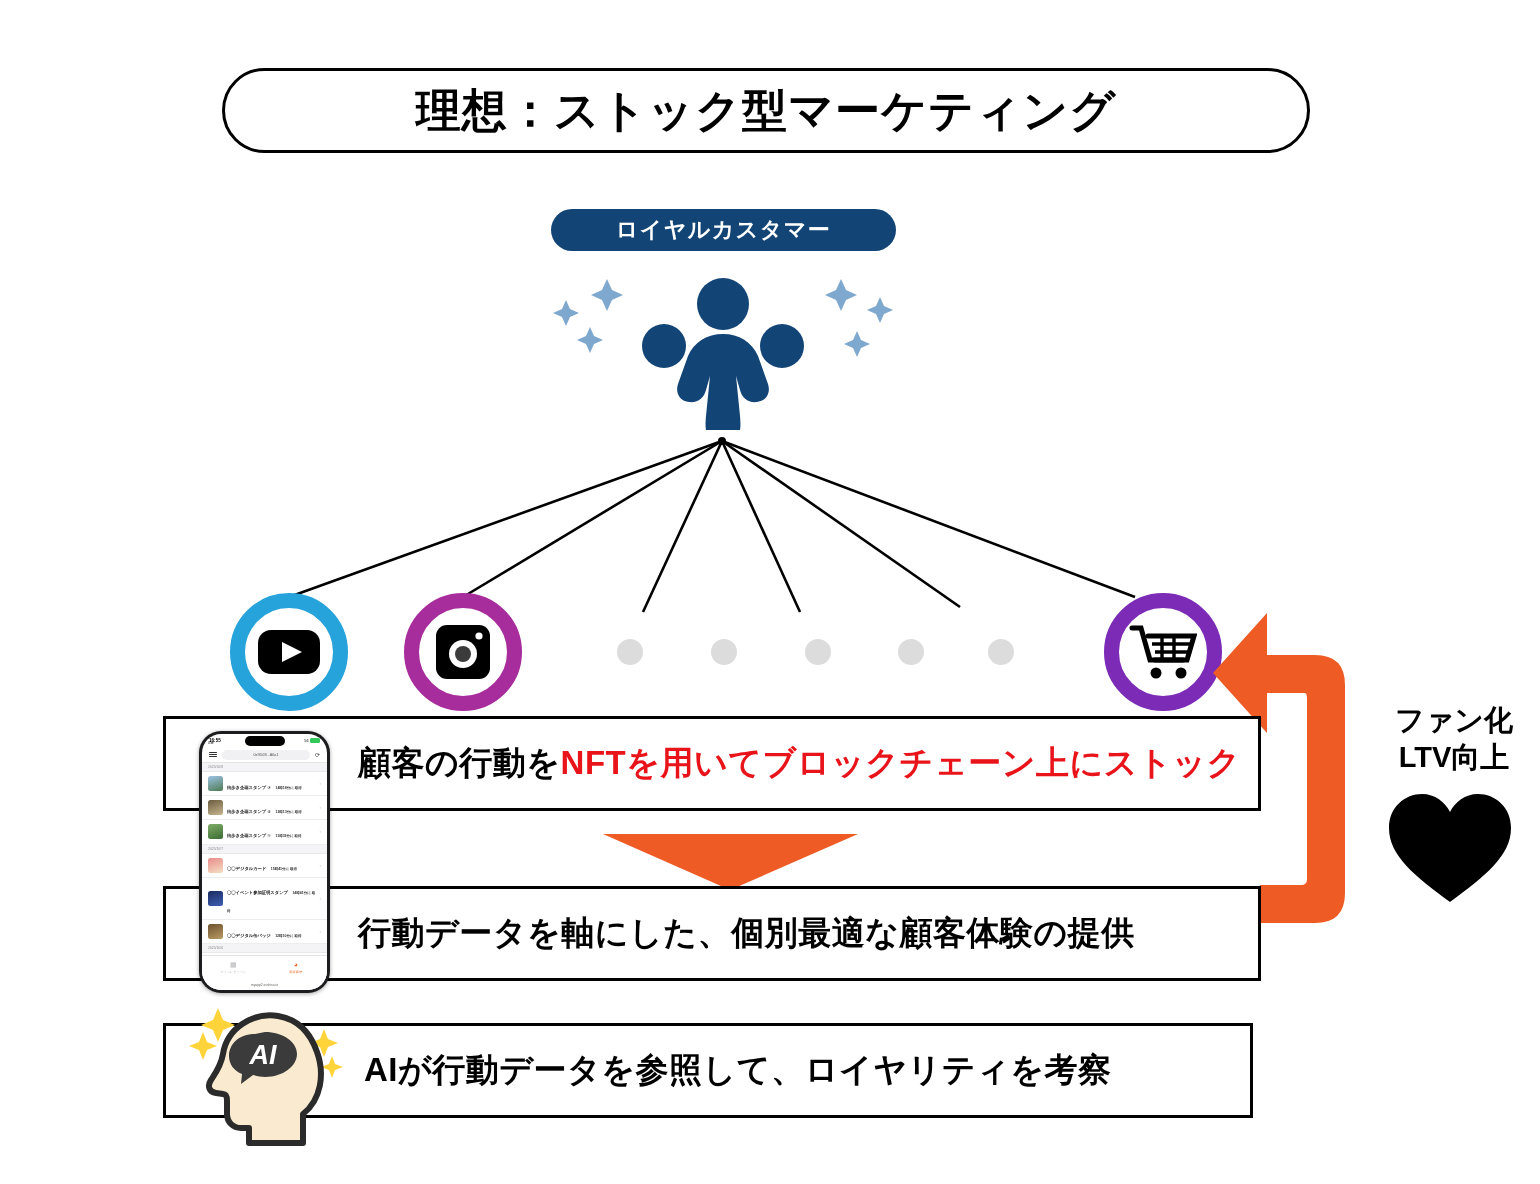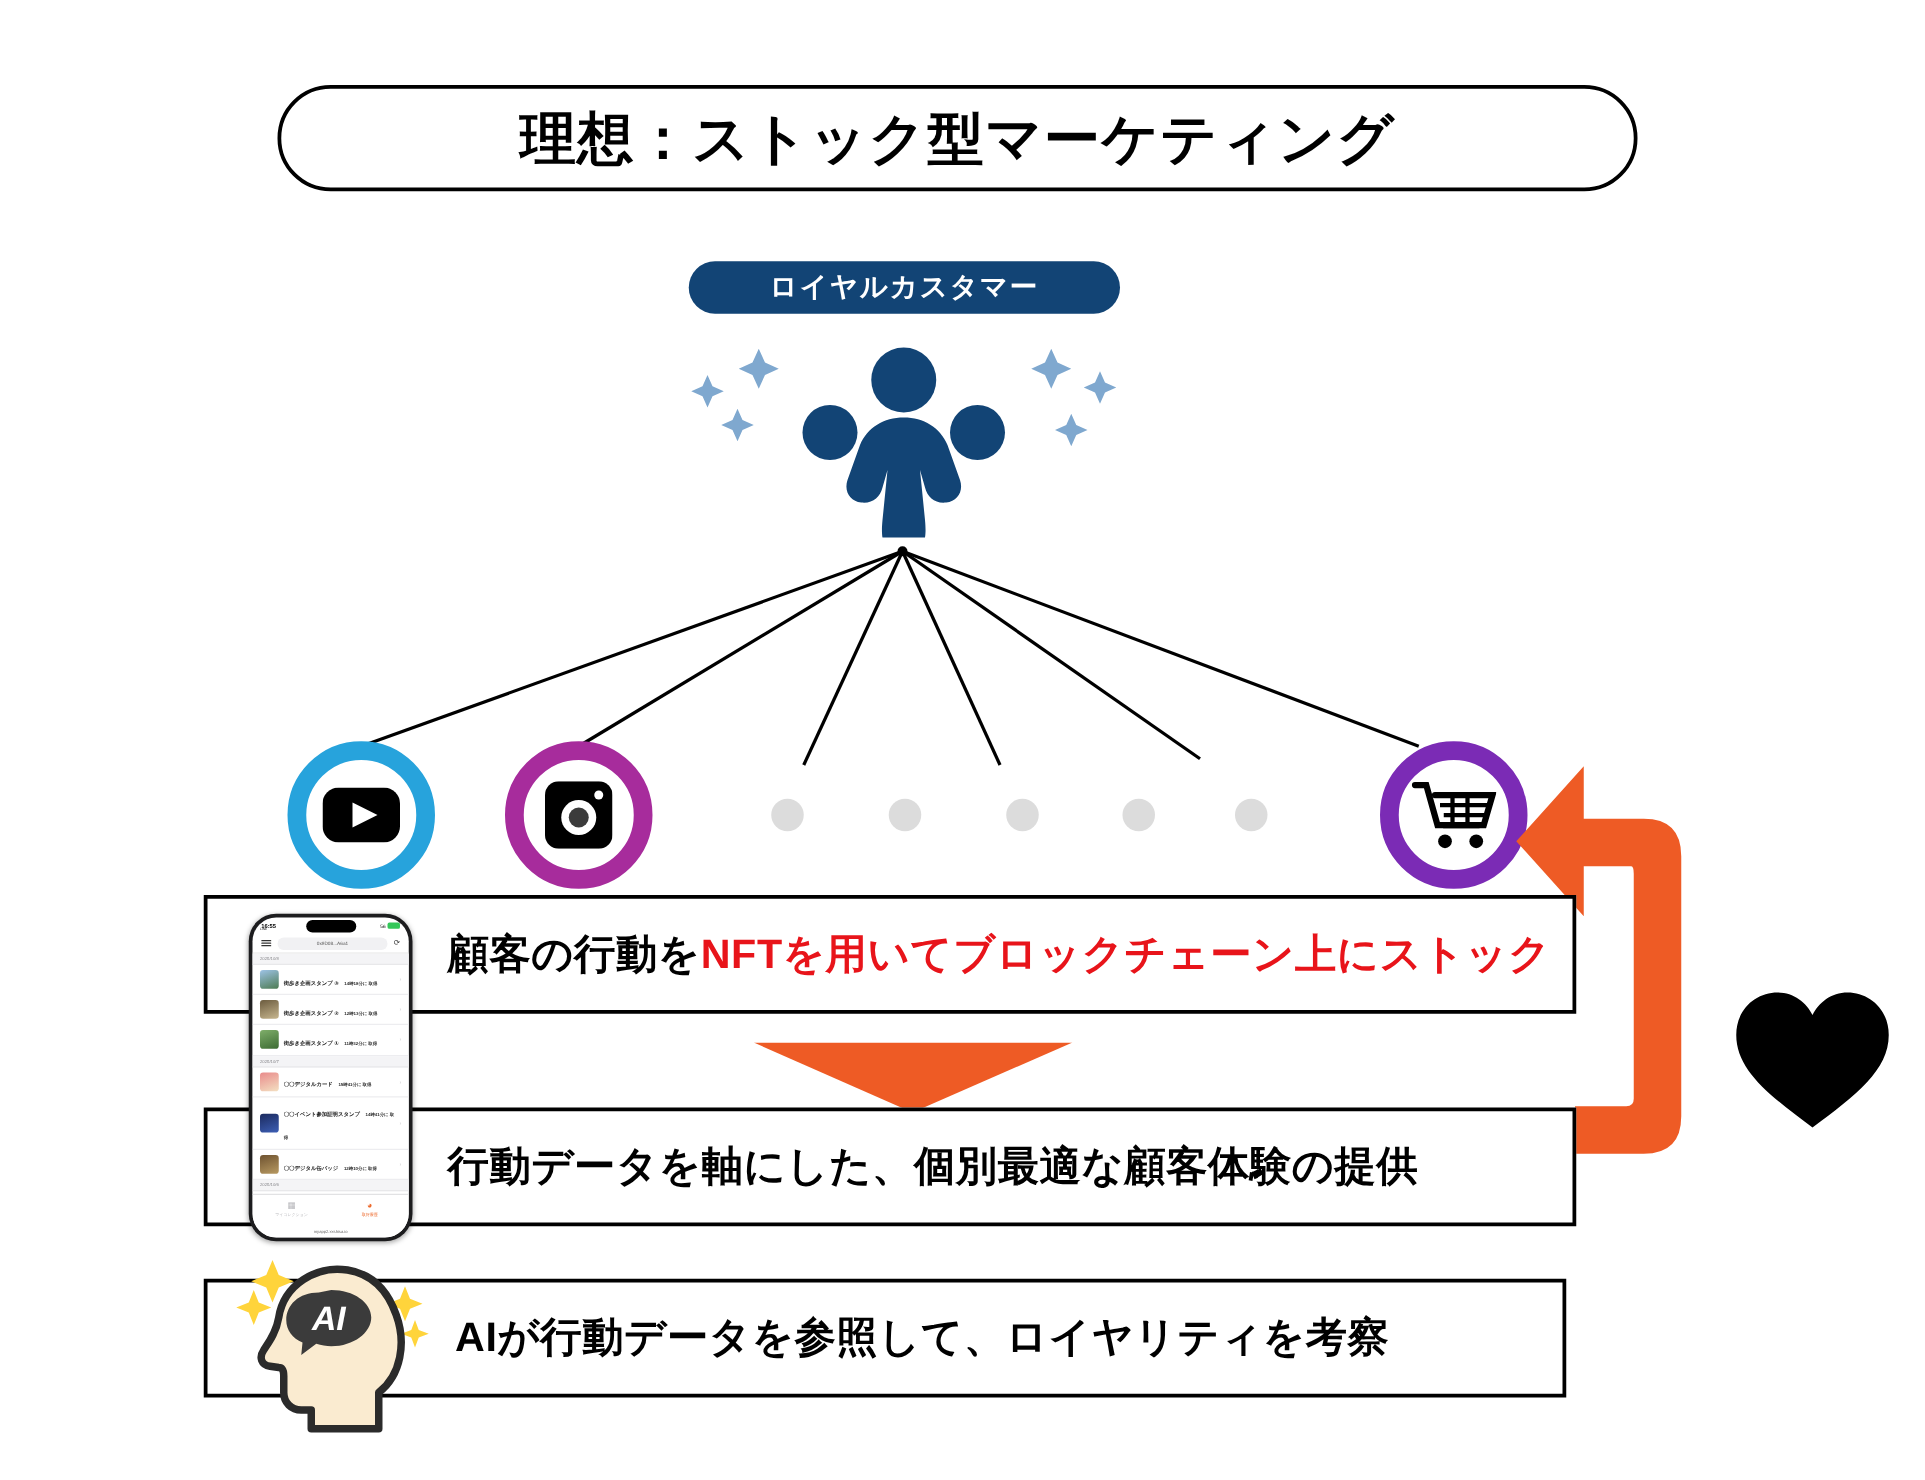--- a/index.html
+++ b/index.html
@@ -347,20 +347,24 @@
                C46 62 51 69 59 72
                L58 82
                L70 73
                C74 74 78 75 82 75
                C100 75 114 64 114 52
                C114 40 100 30 82 30 Z" fill="#3B3B3B"></path>
       <text x="80" y="62" font-family="Liberation Sans, sans-serif" font-size="27" font-weight="bold" fill="#fff" text-anchor="middle">AI</text>
     </svg>
   </div>
 
+  <div class="fan-caption">
+    <div>ファン化</div>
+    <div>LTV向上</div>
+  </div>
   <div class="heart">
     <svg width="130" height="115" viewBox="0 0 130 115">
       <path d="M65 112
                C30 86 4 66 4 38
                C4 17 20 4 37 4
                C50 4 60 12 65 22
                C70 12 80 4 93 4
                C110 4 126 17 126 38
                C126 66 100 86 65 112 Z" fill="#000"></path>
     </svg>

